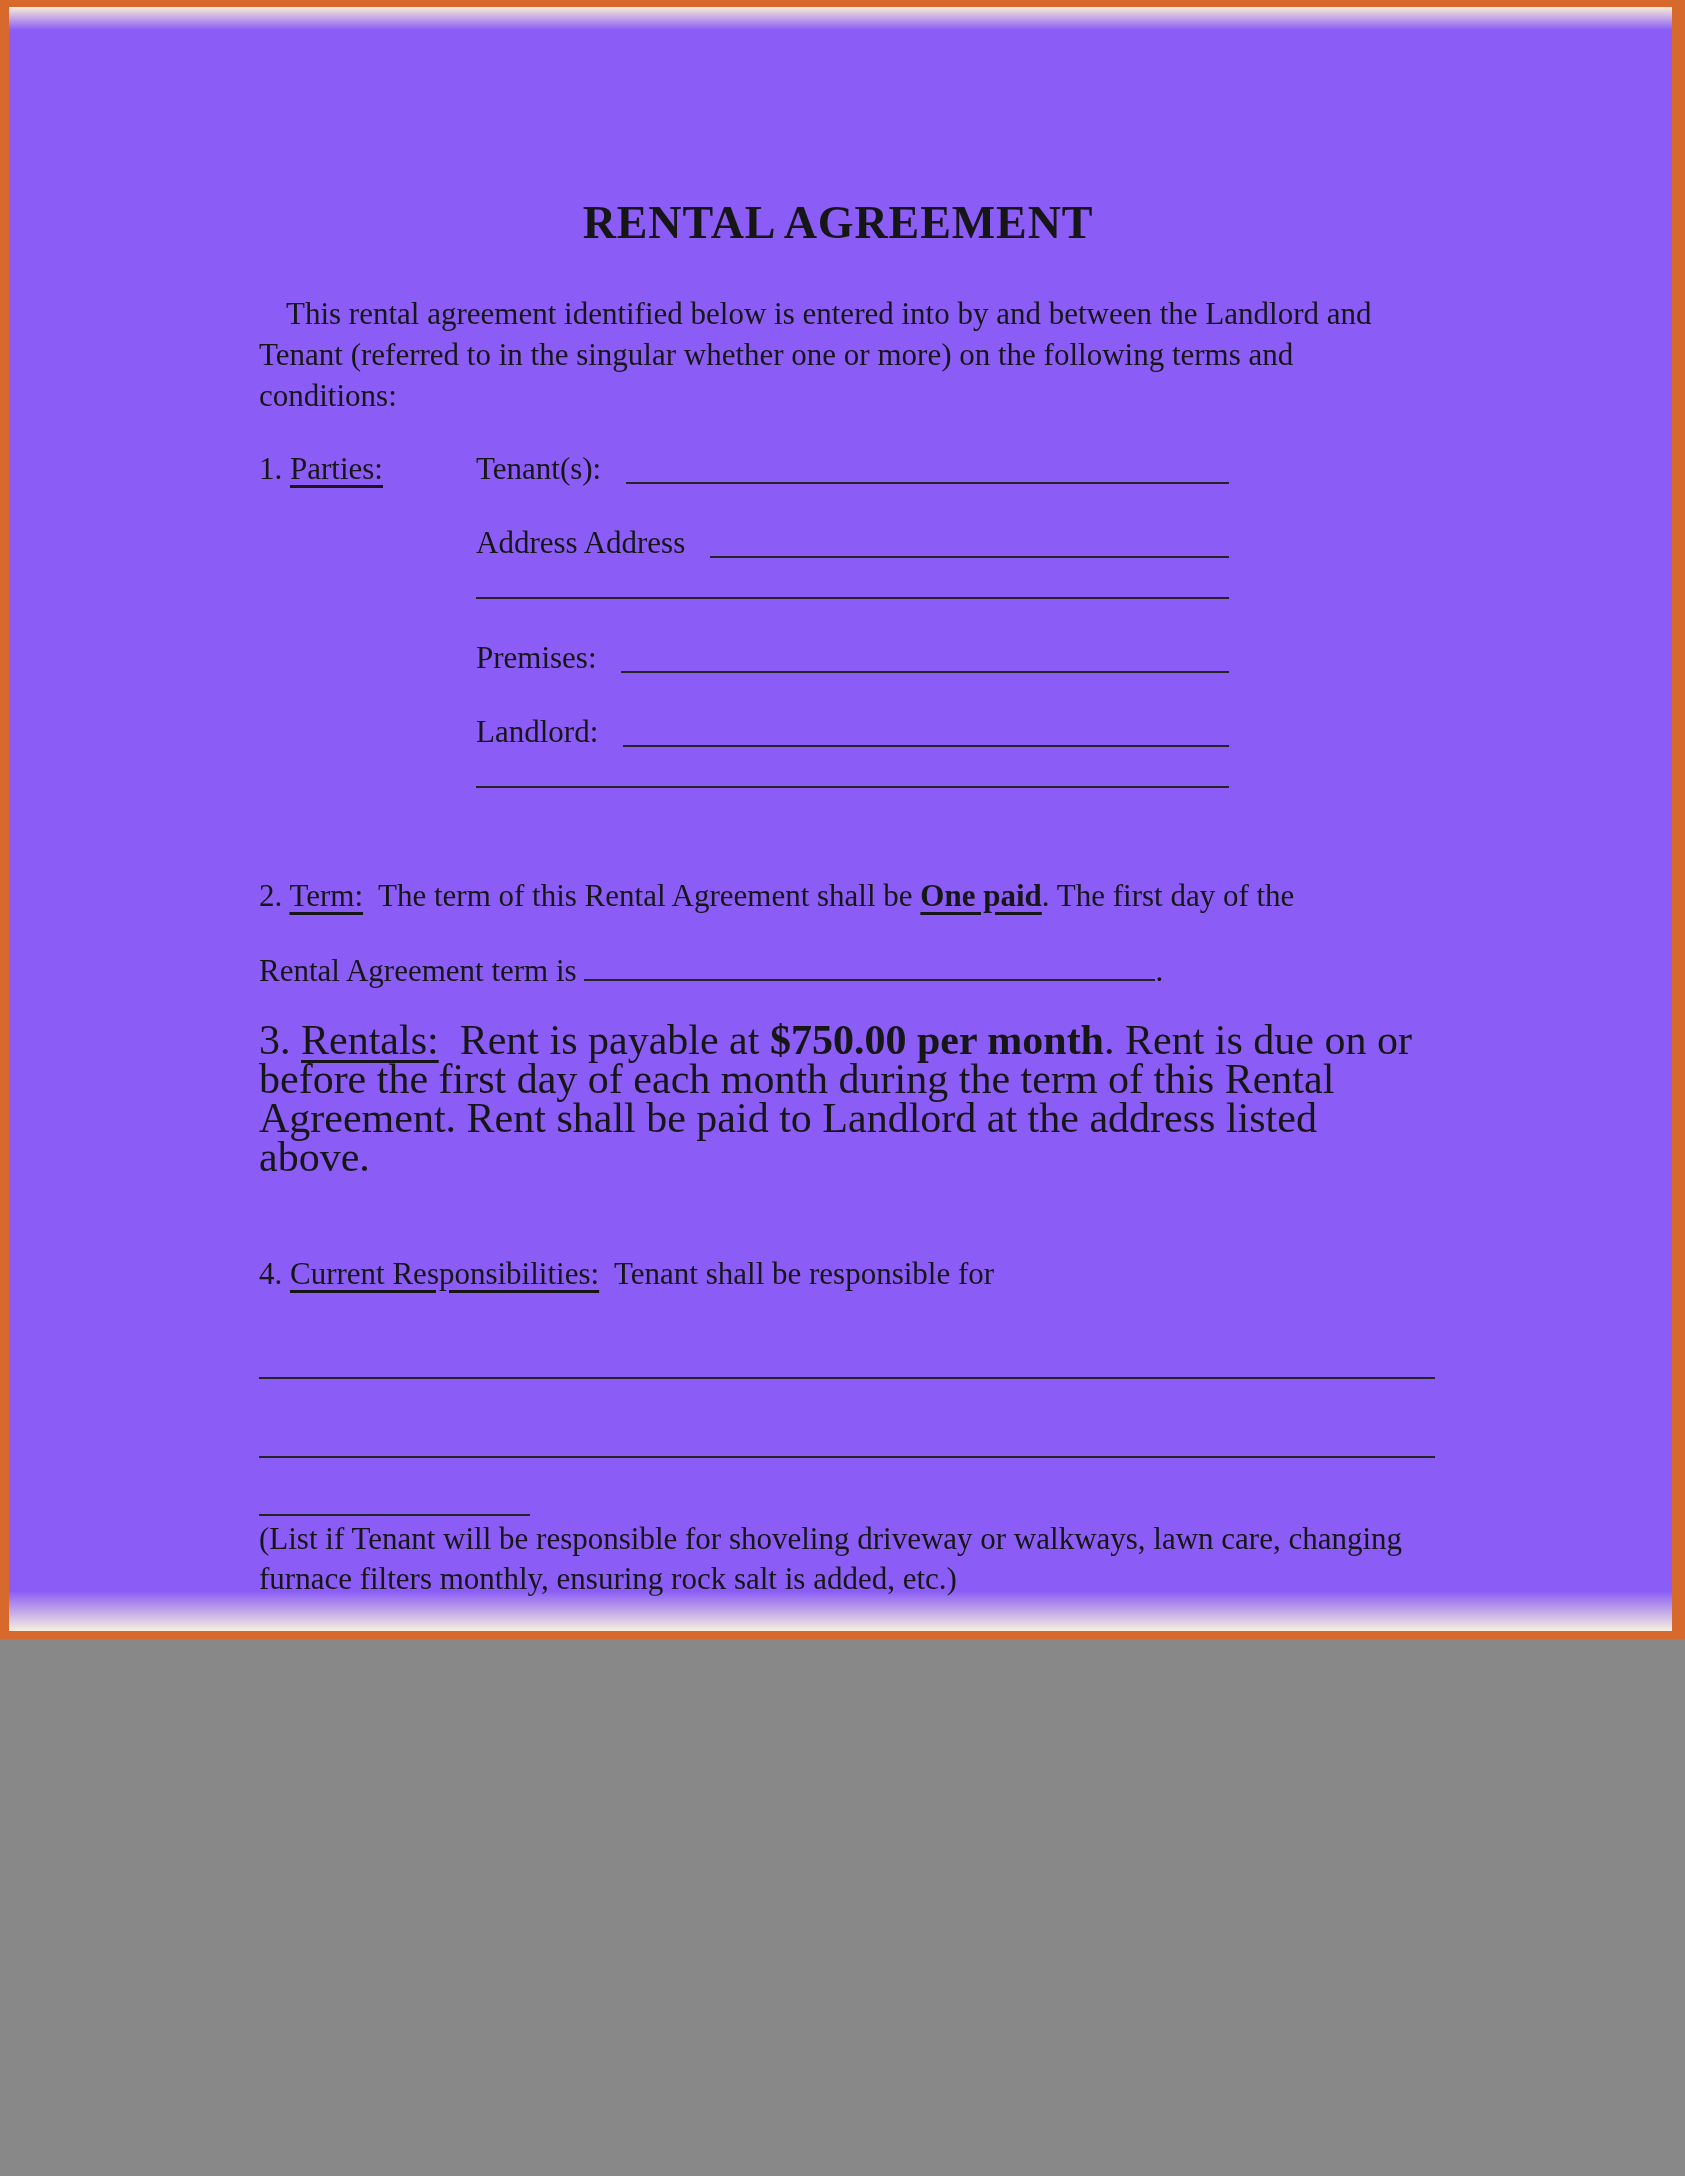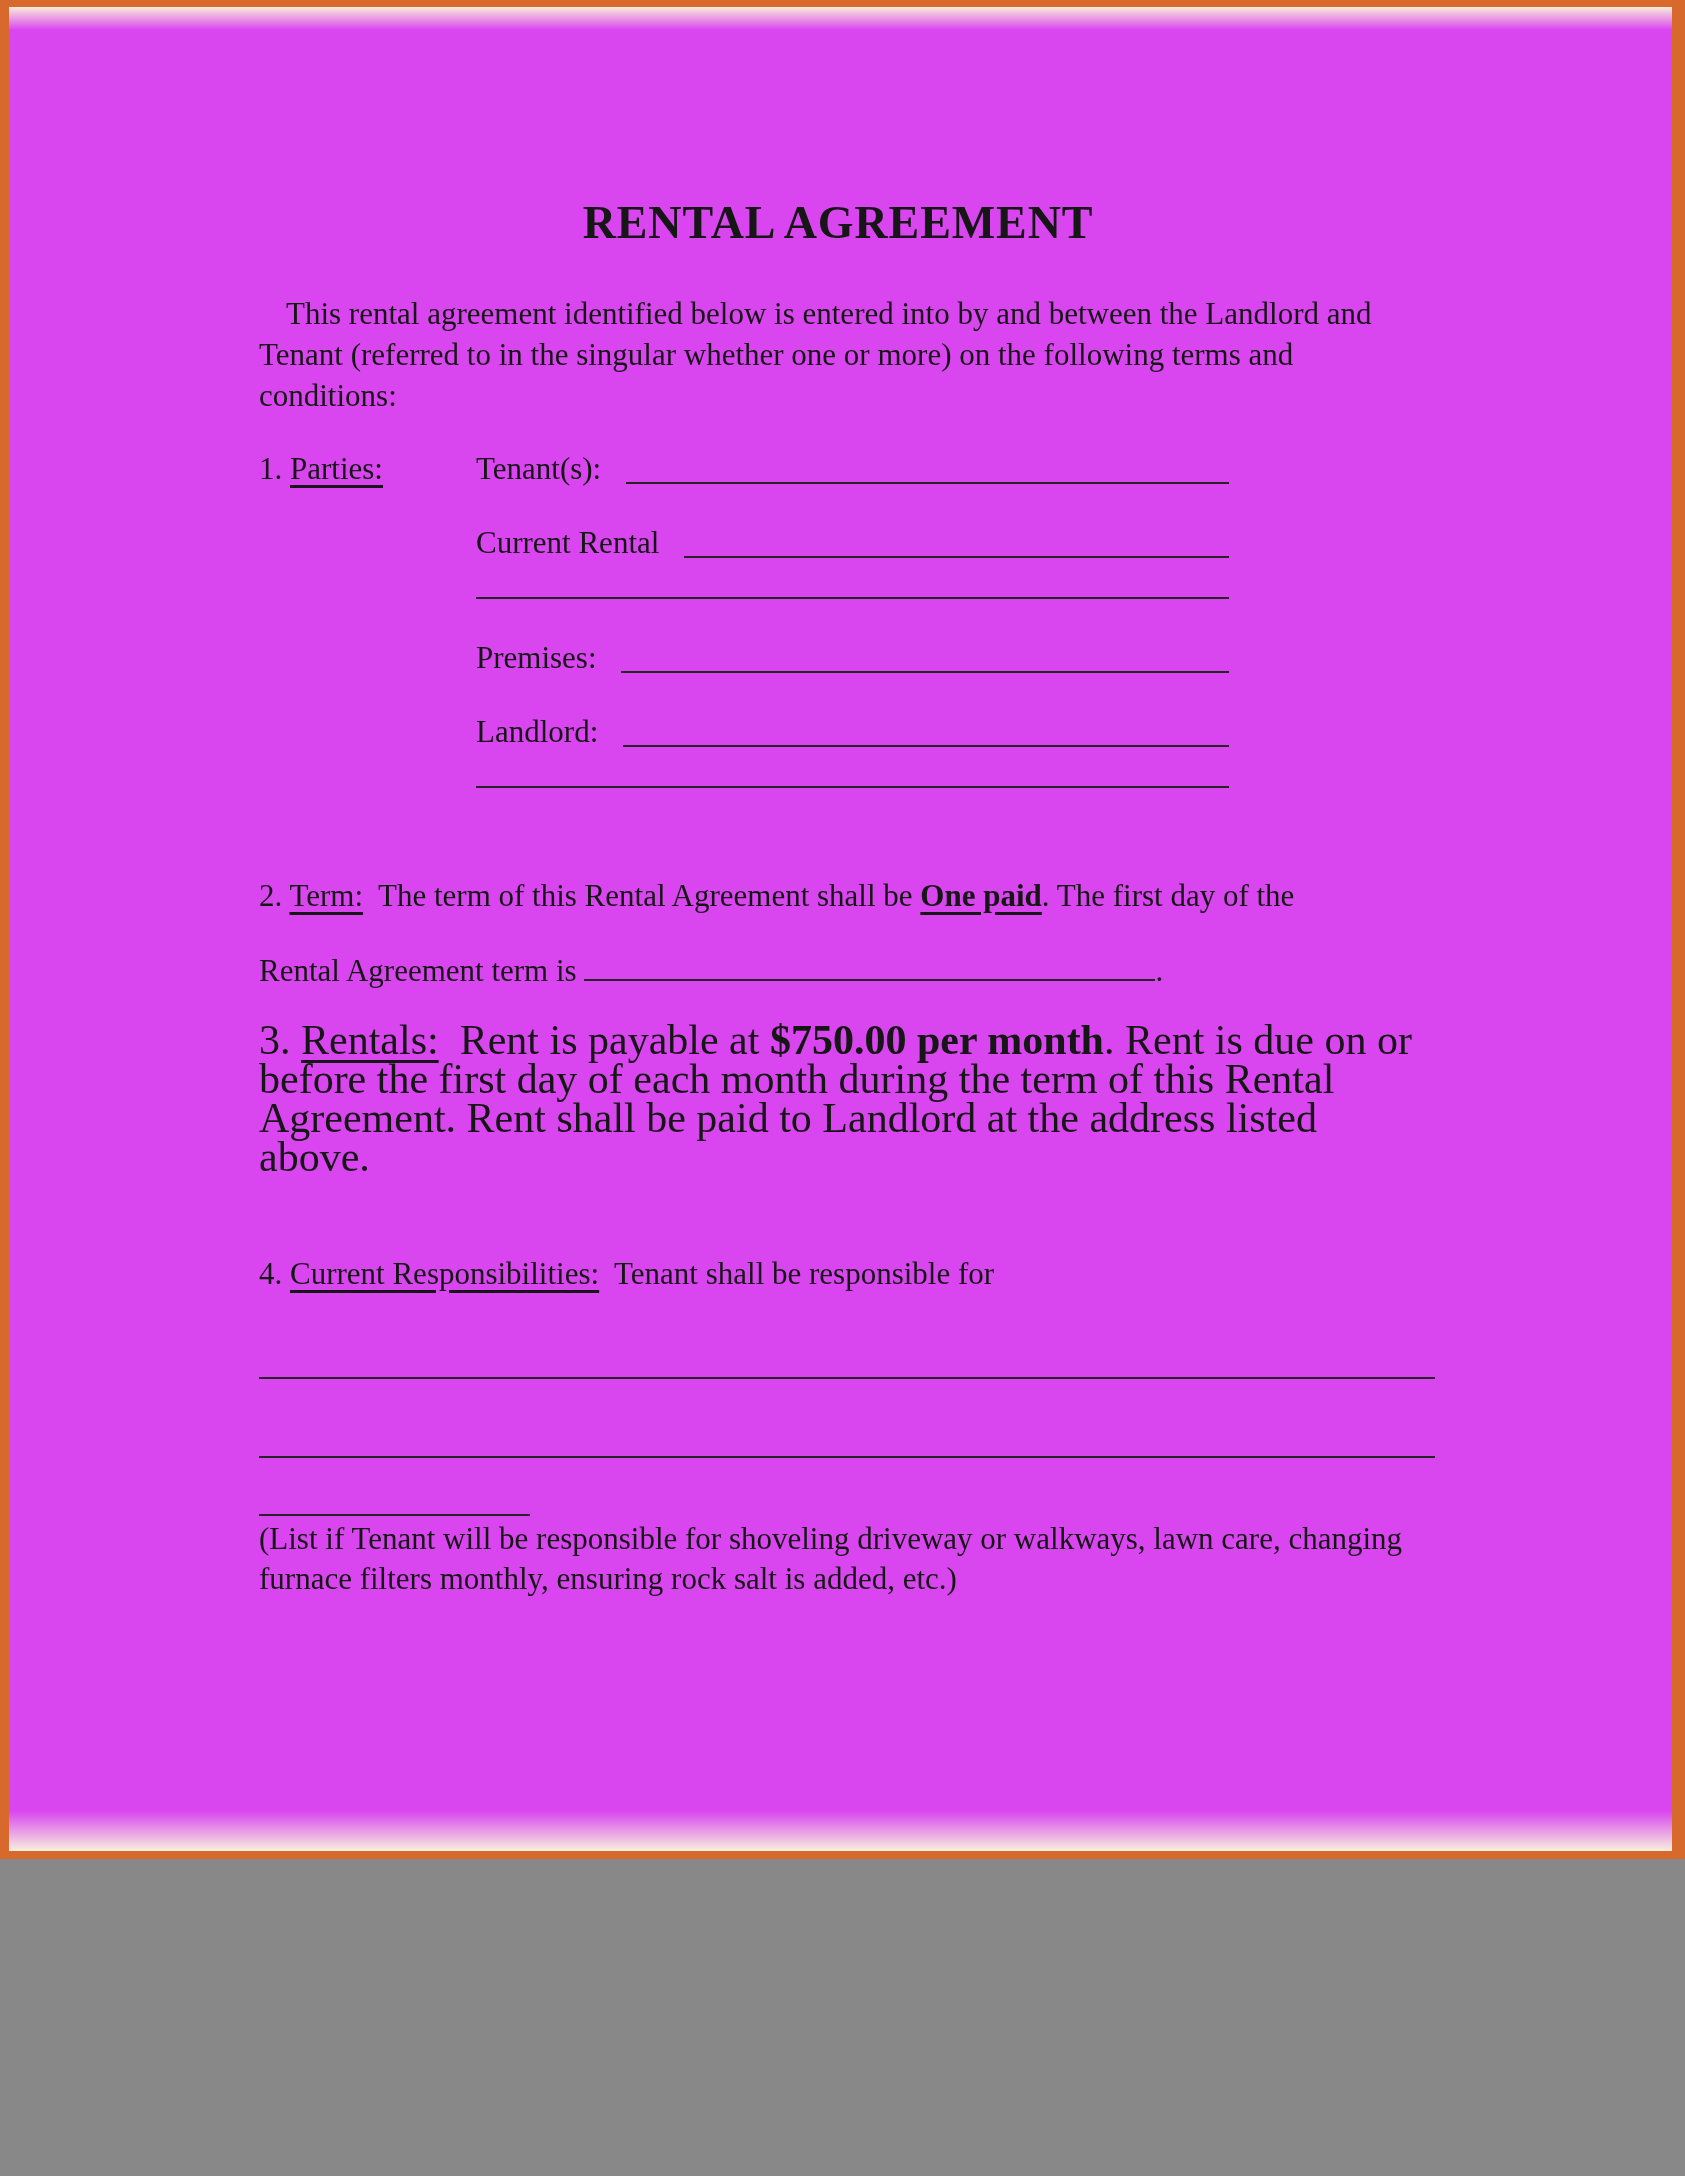--- a/index.html
+++ b/index.html
@@ -1,22 +1,22 @@
 <!DOCTYPE html>
 <html style="font-size:14px"><head>
 <meta charset="utf-8">
 <style>
   html, body { margin: 0; padding: 0; background: #888; }
   .page {
     position: relative;
     width: 1685px;
-    height: 1859px;
+    height: 1639px;
     box-sizing: border-box;
     margin: 0 auto;
-    background: #d946ef;
+    background: #8b5cf6;
     border-style: solid;
     border-color: #d8692c;
     border-width: 7px 13px 8.8px 9.7px;
     font-family: "Liberation Serif", "DejaVu Serif", serif;
     color: #161616;
     overflow: hidden;
   }
   
   .page::before {
     content: ""; position: absolute; left: 0; right: 0; top: 0; height: 23px;
@@ -90,21 +90,21 @@
     <div class="intro">This rental agreement identified below is entered into by and between the Landlord and Tenant (referred to in the singular whether one or more) on the following terms and conditions:</div>
 
     <div class="parties">
       <div class="form-row">
         <span class="num-col"><span class="sp">1.</span> <span class="u">Parties:</span></span>
         <span class="flabel">Tenant(s):</span>
         <span class="fill"></span>
       </div>
       <div class="form-row">
         <span class="num-col"></span>
-        <span class="flabel">Current Rental</span>
+        <span class="flabel">Address Address</span>
         <span class="fill"></span>
       </div>
       <div class="form-row">
         <span class="num-col"></span>
         <span class="fill"></span>
       </div>
       <div class="form-row">
         <span class="num-col"></span>
         <span class="flabel">Premises:</span>
         <span class="fill"></span>

